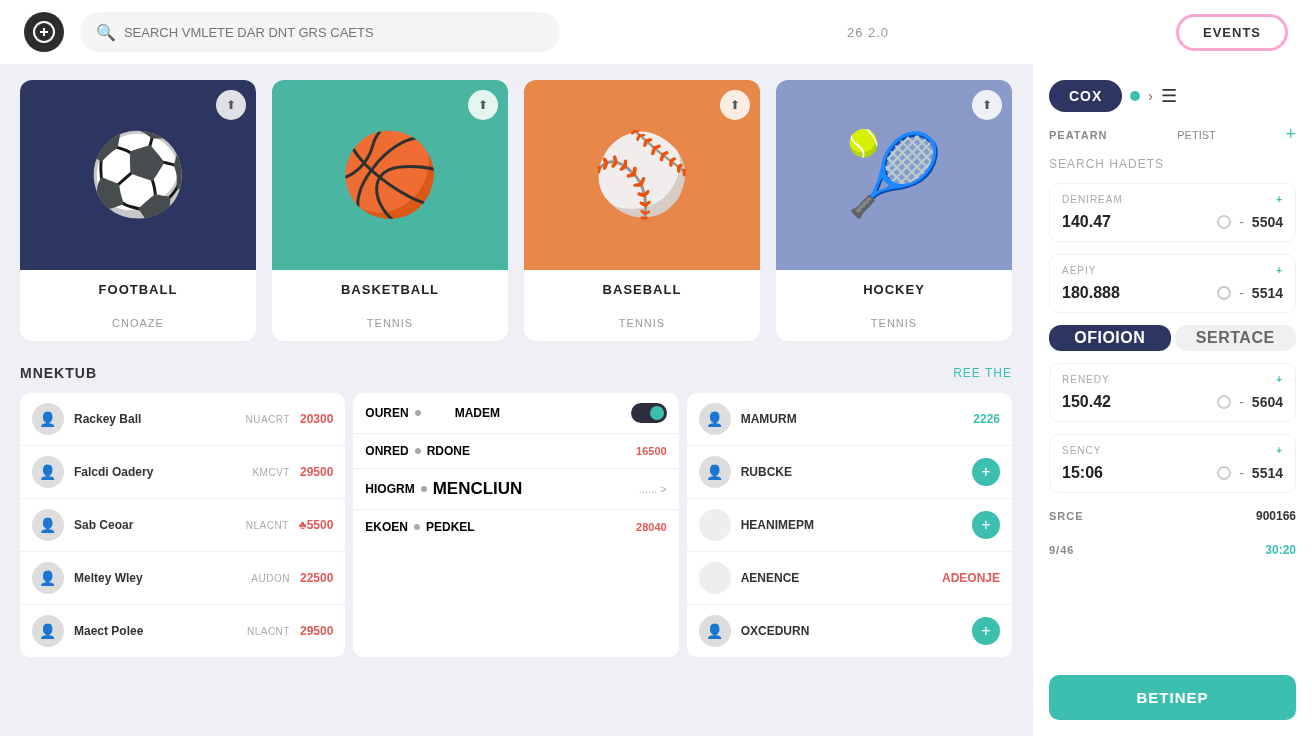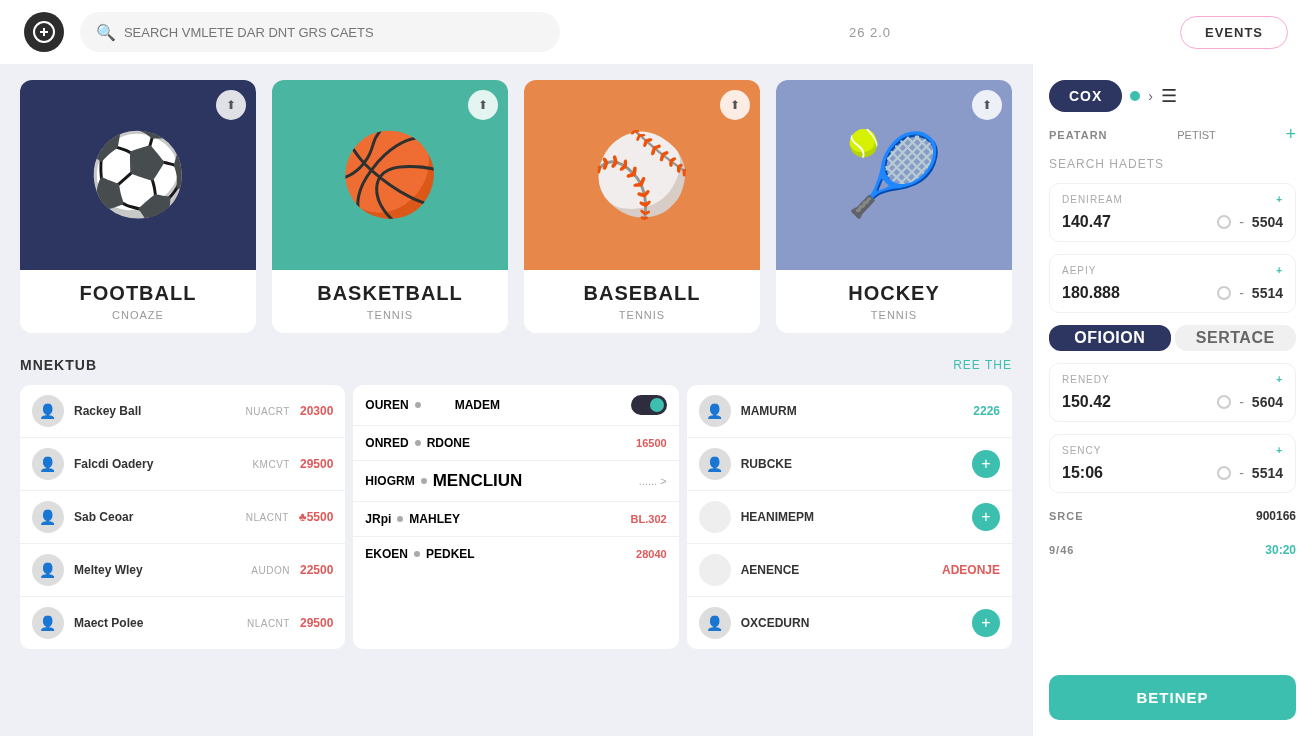--- a/index.html
+++ b/index.html
@@ -60,21 +60,21 @@
       color: #999;
       letter-spacing: 1px;
     }
     .header-right {
       display: flex;
       align-items: center;
       gap: 12px;
     }
     .btn-events {
       background: #fff;
-      border: 1px solid #f9a8d4;
+      border: 3px solid #f9a8d4;
       border-radius: 24px;
       padding: 8px 24px;
       font-size: 13px;
       font-weight: 600;
       color: #333;
       cursor: pointer;
       letter-spacing: 1px;
     }
     .btn-loden {
       background: #3dbfaf;
@@ -137,25 +137,25 @@
       justify-content: center;
       cursor: pointer;
       font-size: 12px;
       color: #555;
     }
     .sport-card-body {
       padding: 12px 16px;
       text-align: center;
     }
     .sport-card-title {
-      font-size: 20px;
+      font-size: 13px;
       font-weight: 800;
       color: #222;
       letter-spacing: 1px;
-      margin-bottom: 4px;
+      margin-bottom: 20px;
     }
     .sport-card-sub {
       font-size: 11px;
       color: #999;
       letter-spacing: 1px;
     }
 
     
     .card-football .sport-card-img { background: #2d3561; }
     .card-basketball .sport-card-img { background: #4ab5a0; }
@@ -567,28 +567,20 @@
         <div class="player-row">
           <div class="match-info">
             <span style="font-size:12px;font-weight:600;">HIOGRM</span>
             <div class="match-dot"></div>
             <span style="font-size:17px;font-weight:600;">MENCLIUN</span>
           </div>
           <span style="font-size:11px;color:#aaa;">...... &gt;</span>
         </div>
         <div class="player-row">
           <div class="match-info">
-            <span style="font-size:12px;font-weight:600;">JRpi</span>
-            <div class="match-dot"></div>
-            <span style="font-size:12px;font-weight:600;">MAHLEY</span>
-          </div>
-          <div class="match-score">BL.302</div>
-        </div>
-        <div class="player-row">
-          <div class="match-info">
             <span style="font-size:12px;font-weight:600;">EKOEN</span>
             <div class="match-dot"></div>
             <span style="font-size:12px;font-weight:600;">PEDKEL</span>
           </div>
           <div class="match-score">28040</div>
         </div>
       </div>
 
       <div class="player-col">
         <div class="player-row">

